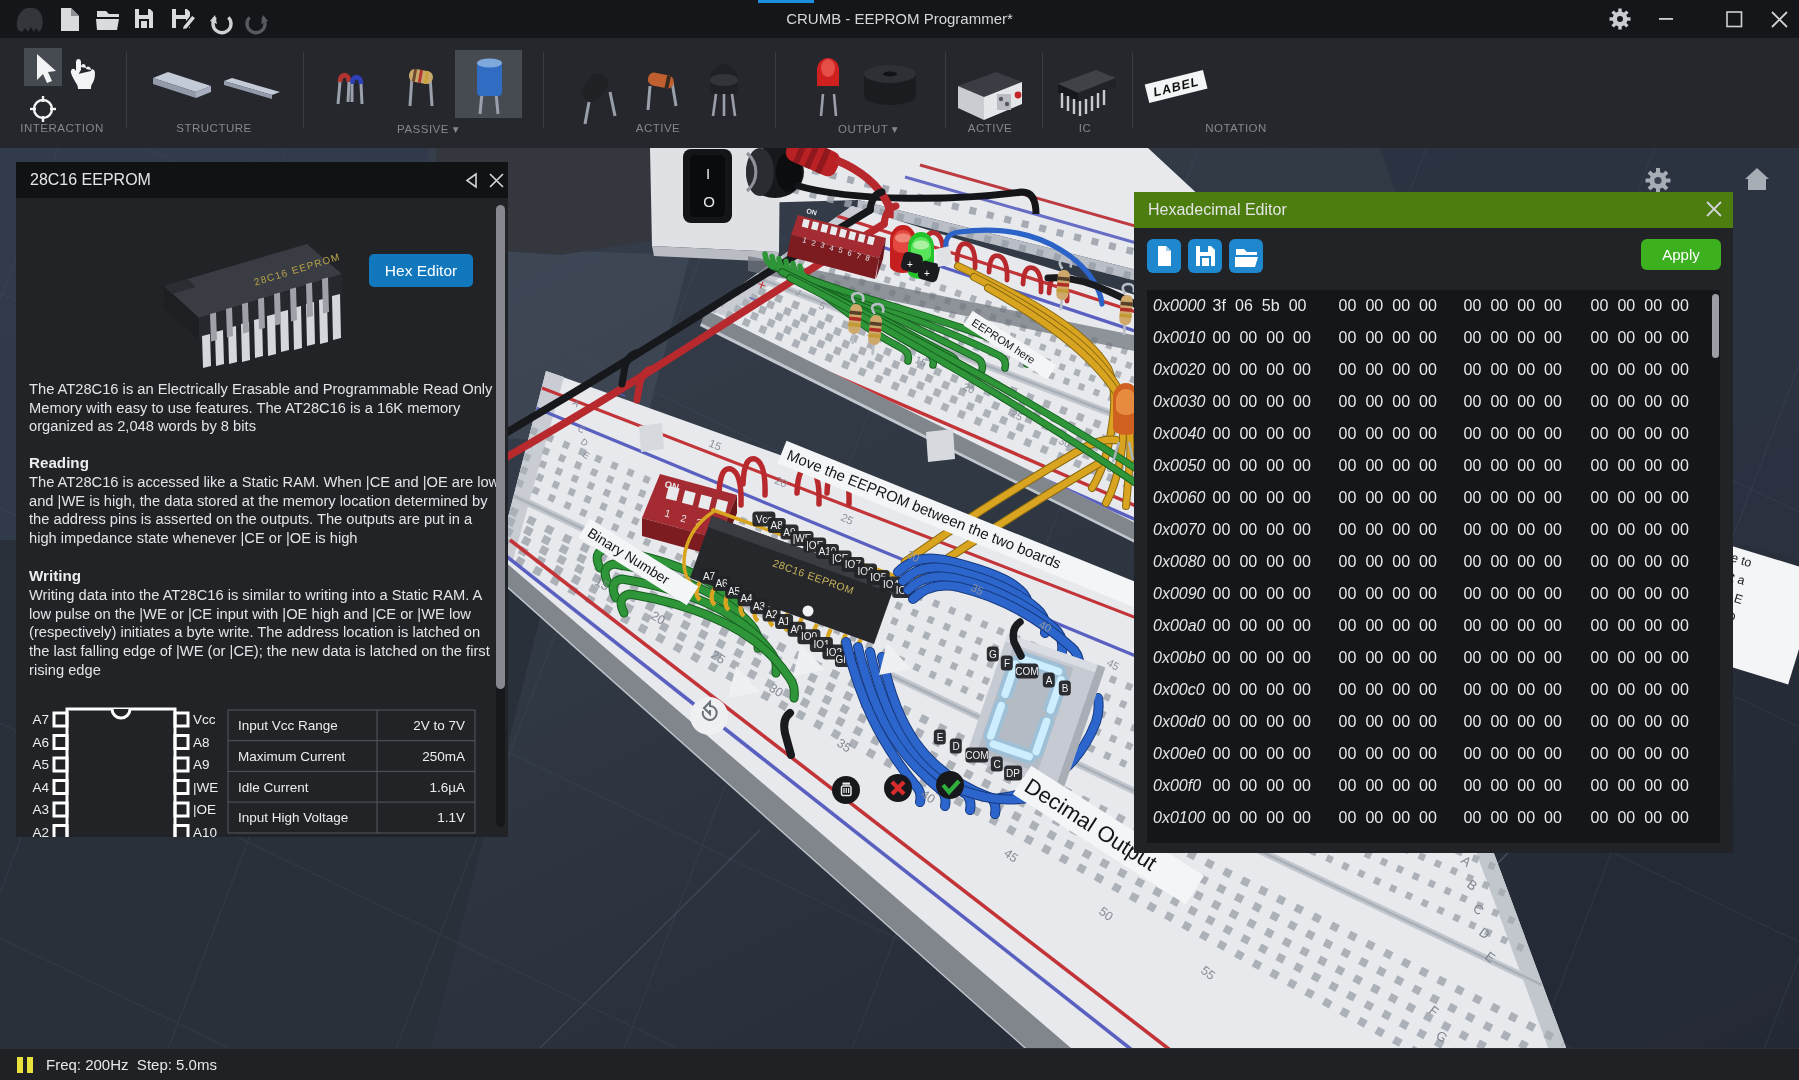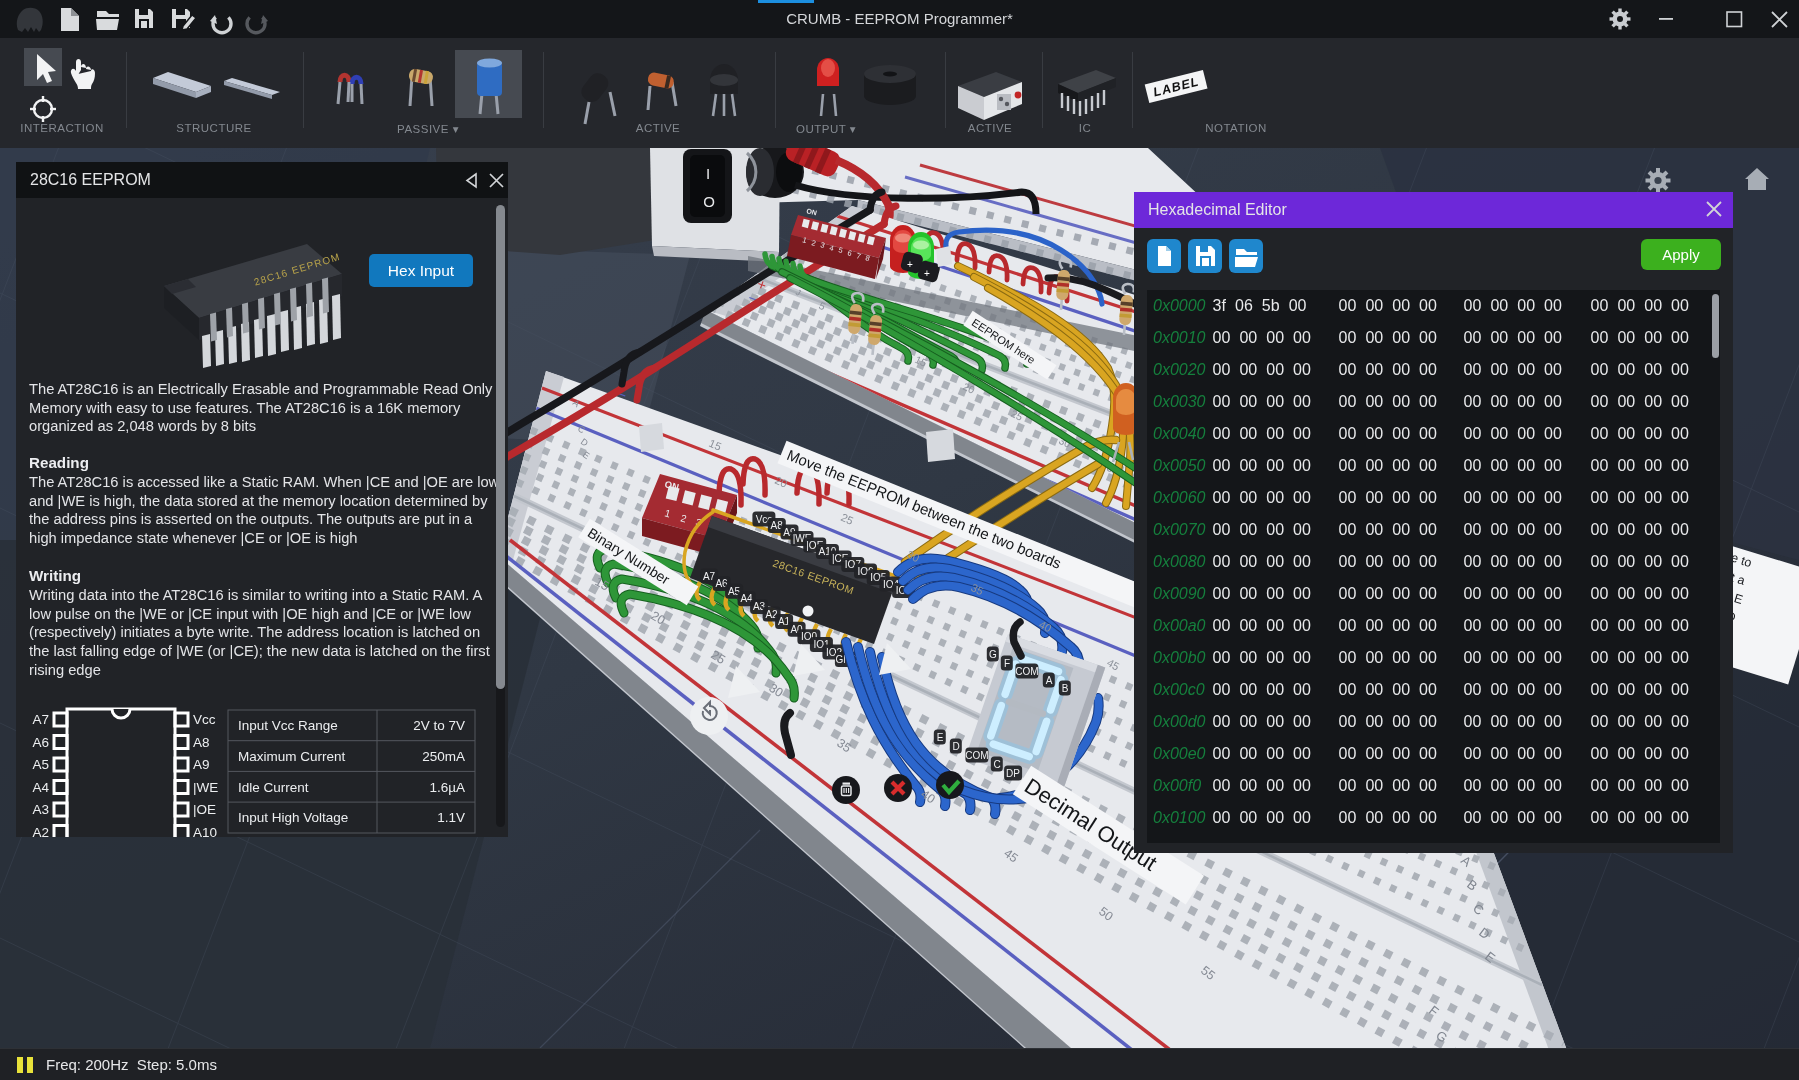--- a/index.html
+++ b/index.html
@@ -15,28 +15,28 @@
   #scene{position:absolute;left:0;top:148px;width:1799px;height:900px;}
   #leftpanel{position:absolute;left:16px;top:162px;width:492px;height:675px;background:#212327;}
   #lp-head{position:absolute;left:0;top:0;width:100%;height:36px;background:#101214;}
   #lp-title{position:absolute;left:14px;top:0;height:36px;line-height:36px;color:#e4e5e7;font-size:16px;}
   #lp-body{position:absolute;left:0;top:36px;width:100%;height:639px;overflow:hidden;color:#e3e4e7;}
   #lp-scrolltrack{position:absolute;right:3px;top:43px;width:9px;height:622px;background:#17181b;border-radius:5px;}
   #lp-scrollthumb{position:absolute;right:3px;top:43px;width:9px;height:484px;background:#85898f;border-radius:5px;}
   #hexbtn{position:absolute;left:353px;top:56px;width:104px;height:33px;background:#1178be;border-radius:5px;
     color:#fff;font-size:15.5px;text-align:center;line-height:33px;}
   #rightpanel{position:absolute;left:1134px;top:192px;width:599px;height:661px;background:#212327;}
-  #rp-head{position:absolute;left:0;top:0;width:100%;height:36px;background:#6d28d9;}
+  #rp-head{position:absolute;left:0;top:0;width:100%;height:36px;background:#4d7c0f;}
   #rp-title{position:absolute;left:14px;top:0;height:36px;line-height:36px;color:#e4e5e7;font-size:16px;}
   .bluebtn{position:absolute;top:47px;width:34px;height:34px;background:#1f87cd;border-radius:6px;}
   #applybtn{position:absolute;left:507px;top:47px;width:80px;height:31px;background:#3cb01e;border-radius:6px;
     color:#fff;font-size:15px;text-align:center;line-height:31px;}
   #hexarea{position:absolute;left:13px;top:98px;width:573px;height:553px;background:#141619;}
   .hexrow{position:absolute;left:0;height:32px;line-height:32px;white-space:pre;}
-  .haddr{position:absolute;left:6px;color:#15803d;font-style:italic;}
+  .haddr{position:absolute;left:6px;color:#e5e5e5;font-style:italic;}
   .hbyte{position:absolute;color:#e8e9eb;}
   #rp-scrollthumb{position:absolute;left:565px;top:4px;width:7px;height:64px;background:#9b9fa5;border-radius:4px;}
   #statusbar{position:absolute;left:0;top:1048px;width:1799px;height:32px;background:#1f2125;border-top:1px solid #2e3136;padding-left:32px;}
   #statustext{position:absolute;left:46px;top:0;height:32px;line-height:32px;color:#e6e7e9;font-size:15px;}
 </style>
 </head>
 <body>
 <div id="scene">
     <svg width="1799" height="900" viewBox="0 148 1799 900" style="position:absolute;left:0;top:0">
 <defs>
@@ -709,35 +709,35 @@
     </g>
     <g transform="rotate(-14 1176 48)">
       <rect x="1146" y="39" width="60" height="19" fill="#f4f5f6"></rect>
       <text x="1176" y="53" text-anchor="middle" font-size="12.5" font-weight="bold" font-style="italic" fill="#111" font-family="Liberation Sans,sans-serif" letter-spacing="1">LABEL</text>
     </g>
   </svg>
   <div class="tlabel" style="left:12px;width:100px">INTERACTION</div>
   <div class="tlabel" style="left:164px;width:100px">STRUCTURE</div>
   <div class="tlabel" style="left:378px;width:100px">PASSIVE ▾</div>
   <div class="tlabel" style="left:608px;width:100px">ACTIVE</div>
-  <div class="tlabel" style="left:776px;width:100px">OUTPUT ▾</div>
+  <div class="tlabel" style="left:818px;width:100px">OUTPUT ▾</div>
   <div class="tlabel" style="left:940px;width:100px">ACTIVE</div>
   <div class="tlabel" style="left:1035px;width:100px">IC</div>
   <div class="tlabel" style="left:1186px;width:100px">NOTATION</div>
 </div>
 <div id="leftpanel">
   <div id="lp-head">
     <div id="lp-title">28C16 EEPROM</div>
     <svg width="492" height="36" style="position:absolute;left:0;top:0">
       <path d="M460,12 l-9,6.5 l9,6.5 z" fill="none" stroke="#d2d4d7" stroke-width="1.6"></path>
       <path d="M474,12 l13,13 M487,12 l-13,13" stroke="#d2d4d7" stroke-width="1.7"></path>
     </svg>
   </div>
   <div id="lp-body">
-    <div id="hexbtn">Hex Input</div>
+    <div id="hexbtn">Hex Editor</div>
     <svg width="492" height="639" style="position:absolute;left:0;top:0">
         <g transform="translate(0,-36)">
       <g transform="translate(-2,2)">
         <polygon points="150,122 293,80 328,110 185,154" fill="#393c42"></polygon>
         <polygon points="150,122 185,154 185,176 150,144" fill="#1d1f23"></polygon>
         <polygon points="185,154 328,110 328,132 185,176" fill="#26282d"></polygon>
         <polygon points="150,122 174,115 182,123 158,130" fill="#2b2d33"></polygon>
         <g fill="#d4d7db">
           <polygon points="188,172 196,170 197,202 189,204"></polygon>
           <polygon points="201,168 209,166 210,200 202,202"></polygon>

